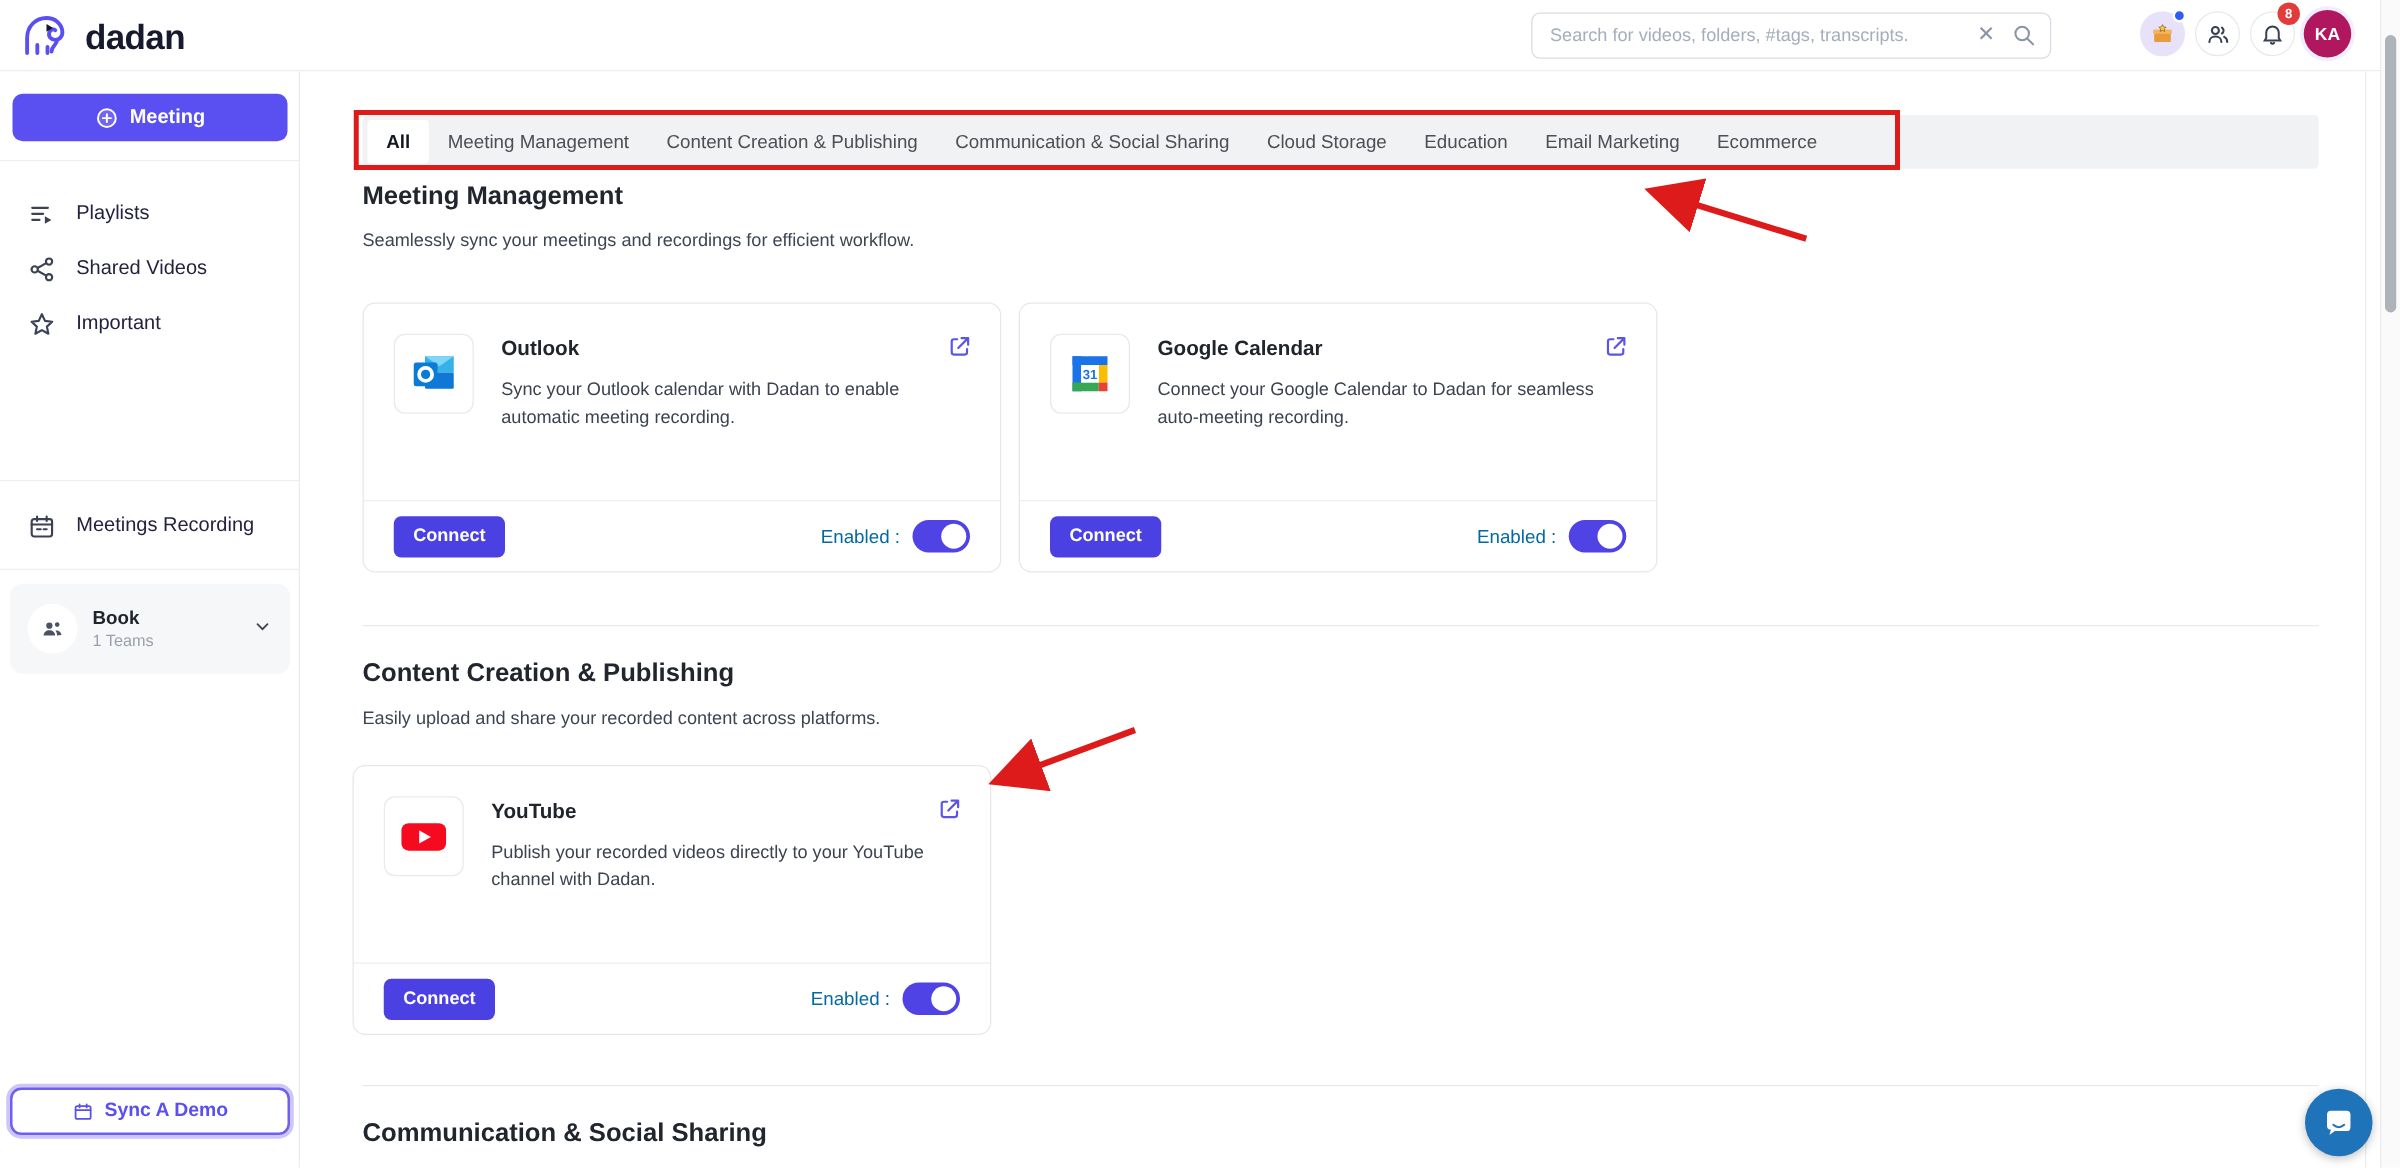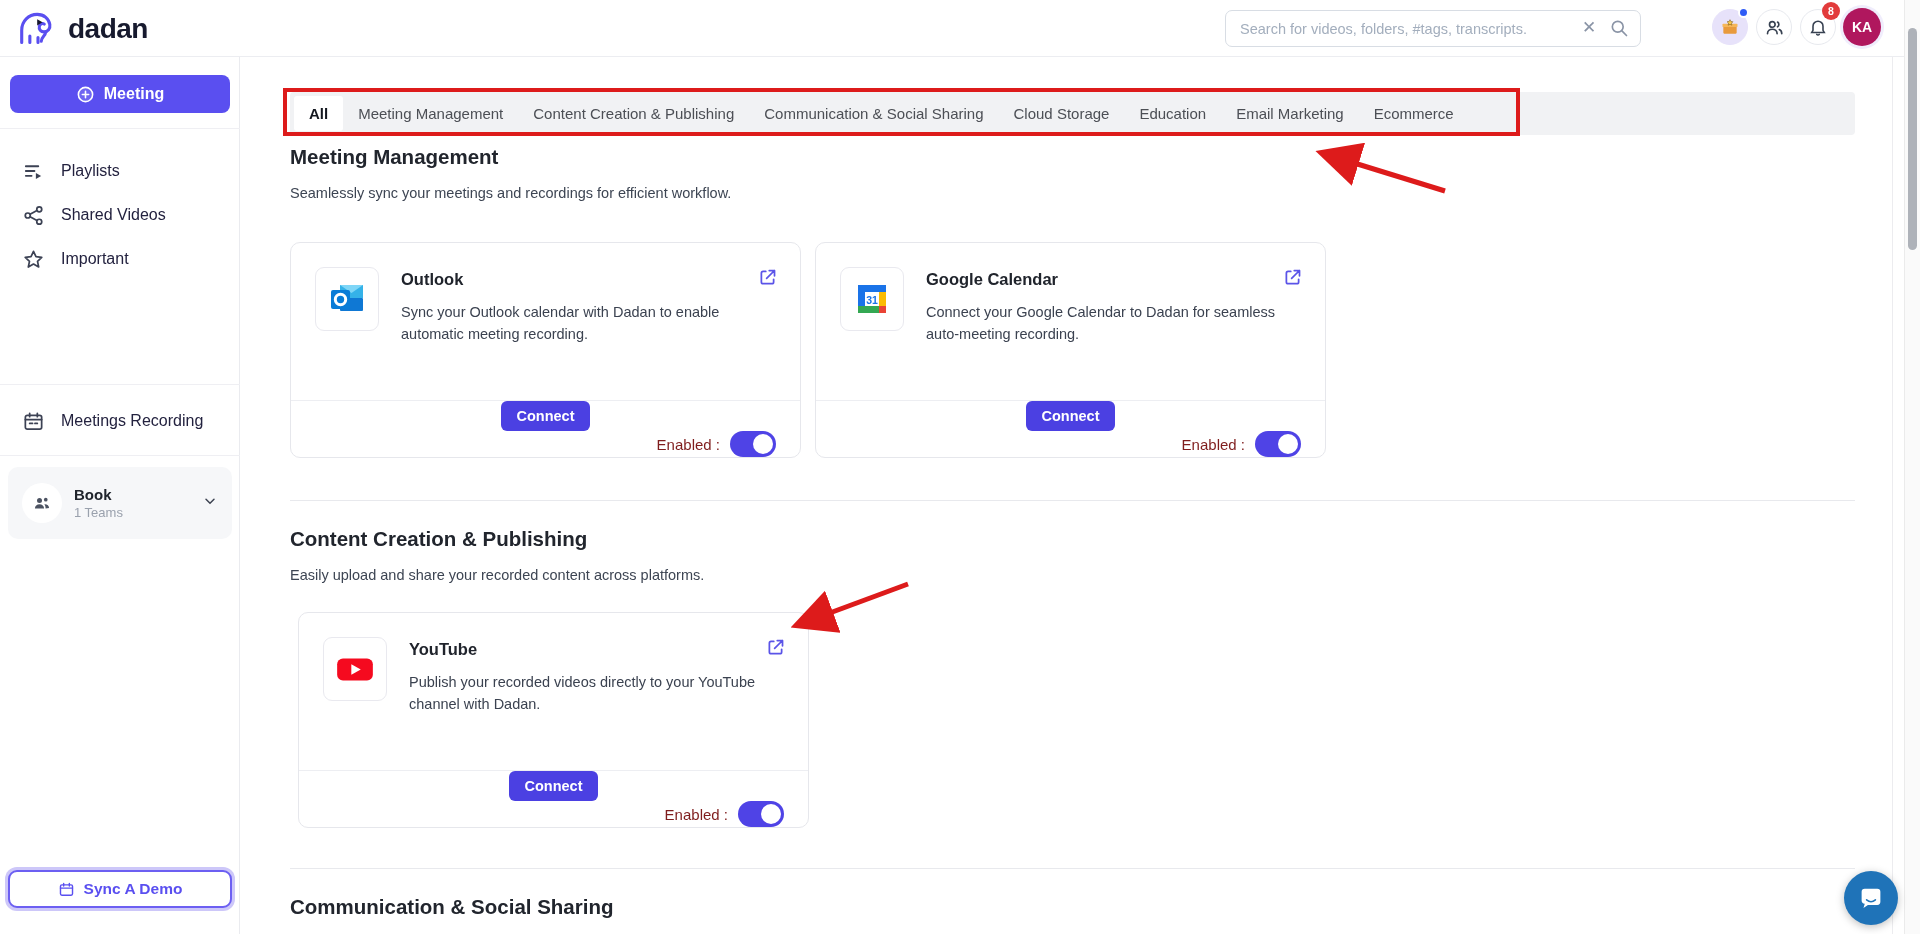--- a/index.html
+++ b/index.html
@@ -76,25 +76,25 @@
   .card { position:absolute; width:511px; height:216px; background:#fff; border:1px solid #e6e7ec;
           border-radius:10px; }
   .card-body { position:relative; height:159px; padding:24px; }
   .tile { position:absolute; left:24px; top:24px; width:64px; height:64px; border:1px solid #e9e9ef;
           border-radius:9px; background:#fff; display:flex; align-items:center; justify-content:center; }
   .card-title { position:absolute; left:110px; top:27px; font-size:16.5px; font-weight:700; color:#20242c; }
   .card-desc { position:absolute; left:110px; top:58px; width:352px; font-size:14.5px; color:#3b4250;
                line-height:1.55; }
   .ext-link { position:absolute; right:22px; top:24px; cursor:pointer; }
   .card-footer { position:absolute; left:0; bottom:0; width:100%; height:57px; border-top:1px solid #edeef2;
-                 display:flex; align-items:center; padding:0 24px;flex-direction:column; }
+                 display:flex; align-items:center; padding:0 24px; }
   .connect-btn { width:89px; height:33px; background:#4b40e2; color:#fff; border:none; border-radius:6px;
                  font-size:14.5px; font-weight:600; cursor:pointer; font-family:"Liberation Sans", sans-serif; }
   .enabled-wrap { margin-left:auto; display:flex; align-items:center; gap:10px; }
-  .enabled-label { font-size:15px; color:#7f1d1d; font-weight:500; }
+  .enabled-label { font-size:15px; color:#0369a1; font-weight:500; }
   .toggle { width:46px; height:26px; border-radius:13px; background:#4f43e6; position:relative; cursor:pointer; }
   .toggle .knob { position:absolute; right:3px; top:3px; width:20px; height:20px; border-radius:50%; background:#fff; }
 
   
   .chat-btn { position:absolute; left:1844px; top:871px; width:54px; height:54px; border-radius:50%;
               background:#1f73b8; display:flex; align-items:center; justify-content:center;
               box-shadow:0 2px 8px rgba(0,0,0,.25); cursor:pointer; z-index:30; }
   .scrollbar { position:absolute; right:0; top:0; width:16px; height:934px; background:#fafafa;
                border-left:1px solid #ebebeb; z-index:25; }
   .scroll-thumb { position:absolute; left:3px; top:28px; width:9px; height:222px; border-radius:5px;
@@ -324,21 +324,21 @@
           </div>
       </div>
     </div>
   </div>
 
   <div class="hr" style="top:443px"></div>
 
   <div class="section-title" style="top:470px">Content Creation &amp; Publishing</div>
   <div class="section-sub" style="top:510px">Easily upload and share your recorded content across platforms.</div>
 
-  <div class="card" style="left:58px; top:555px">
+  <div class="card" style="left:42px; top:555px">
     <div class="card-body">
       <div class="tile">
         <svg width="42" height="42" viewBox="0 0 40 40">
           <rect x="3" y="10" width="34" height="21" rx="5.5" fill="#f50a1f"></rect>
           <path d="M16.5 15.5 l9 5 -9 5 z" fill="#fff"></path>
         </svg>
       </div>
       <div class="card-title">YouTube</div>
       <div class="card-desc">Publish your recorded videos directly to your YouTube channel with Dadan.</div>
       <span class="ext-link">

